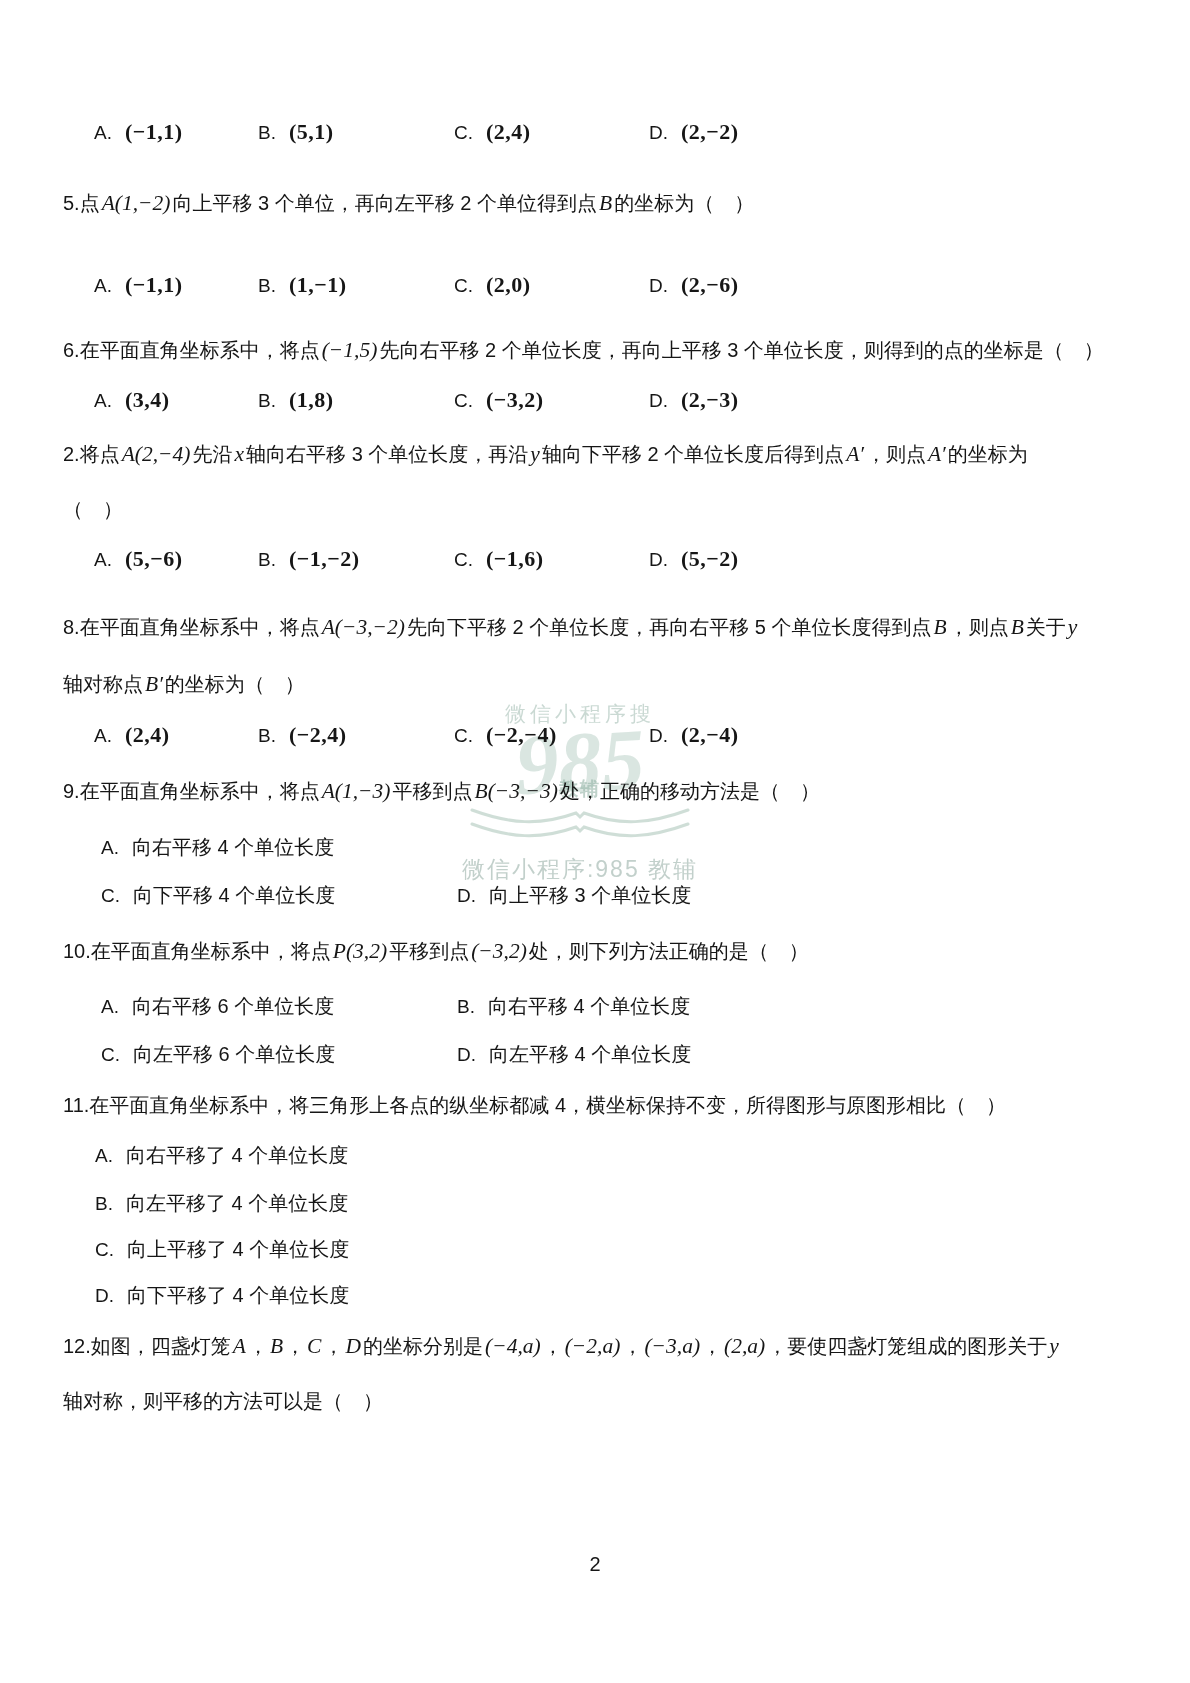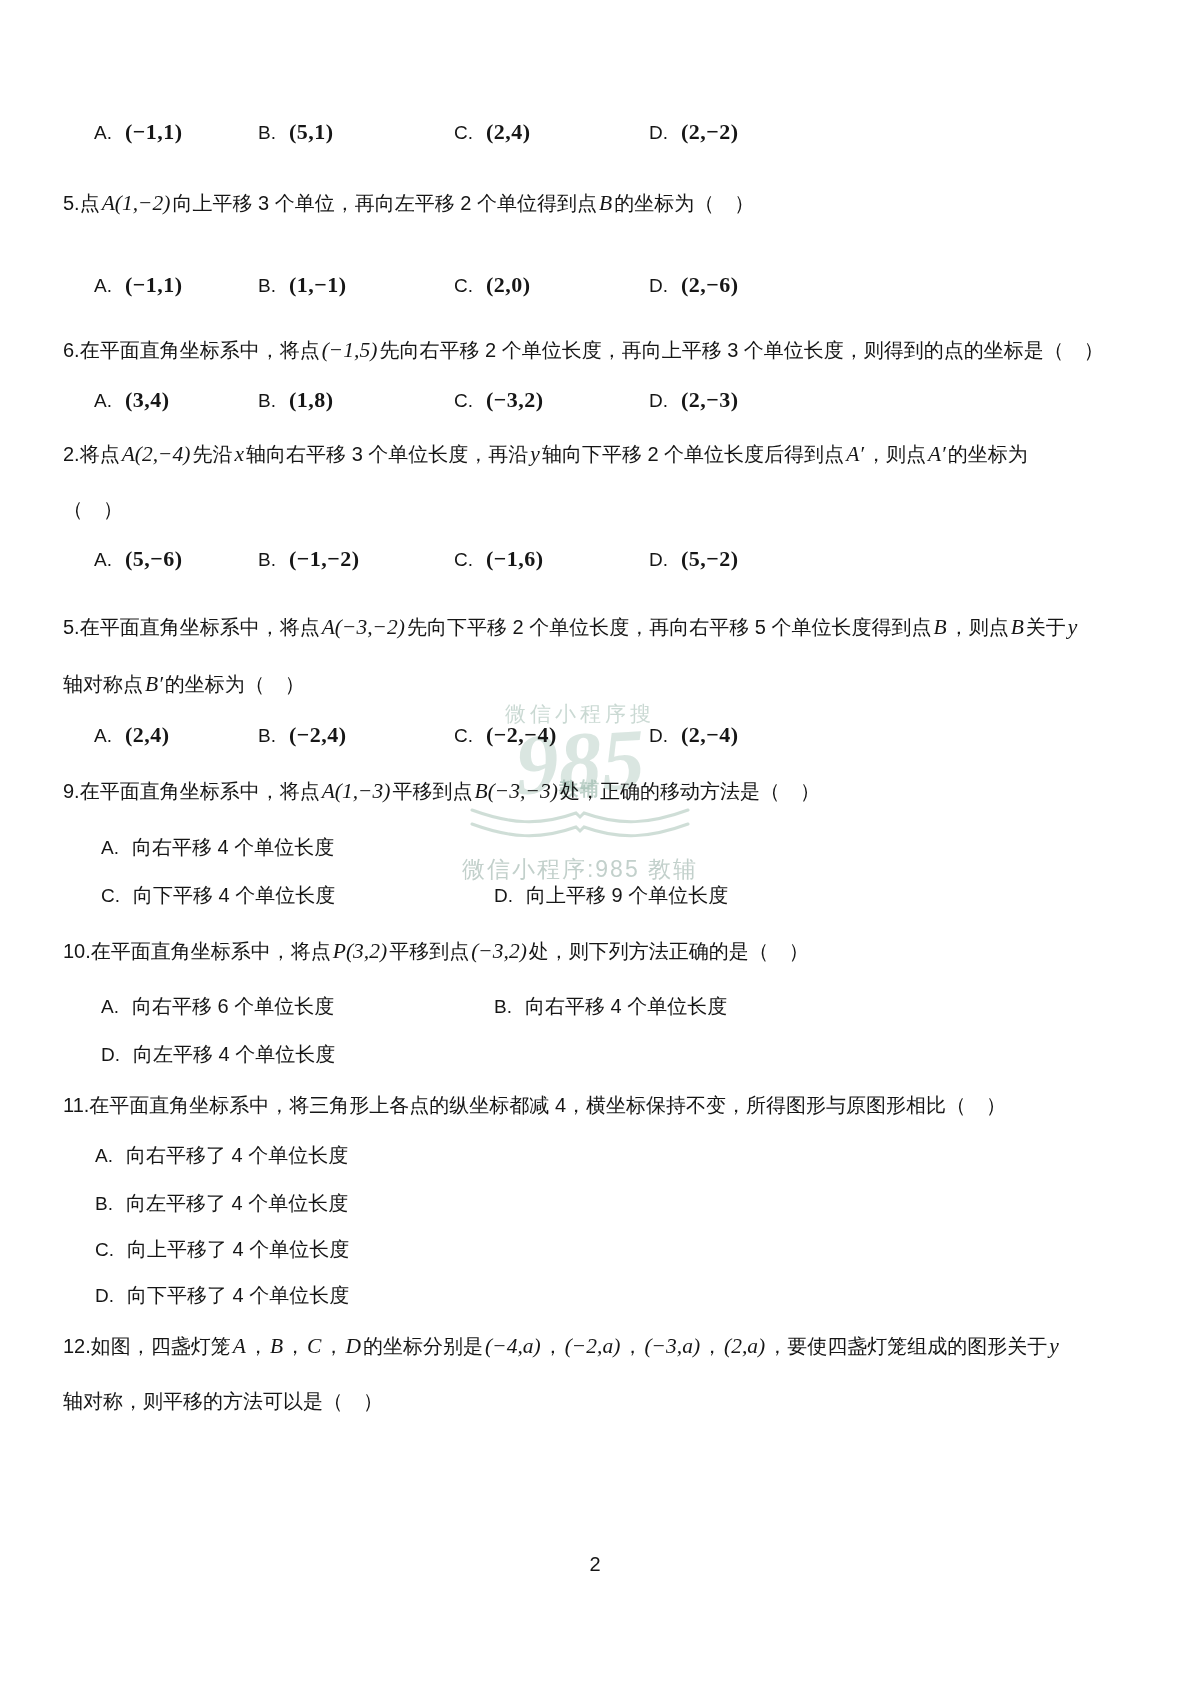--- a/index.html
+++ b/index.html
@@ -34,21 +34,21 @@
   .wm-book { display: block; margin: 0 auto; }
   .wm-bottom { margin-top: 8px; font-size: 23px; letter-spacing: 2px; color: rgba(168,188,181,0.70); white-space: nowrap; }
 
   
   .content { position: absolute; left: 63px; top: 117px; width: 1078px; z-index: 1; }
   .row { line-height: 30px; font-size: 20px; white-space: nowrap; }
   .m { font-family: "Liberation Serif", serif; font-style: italic; font-size: 21.5px; margin: 0 2px; }
   .heading { font-size: 25px; font-weight: bold; letter-spacing: 0.5px; }
 
   .opts4 { display: grid; grid-template-columns: 164px 196px 195px 1fr; padding-left: 31px; }
-  .opts2 { display: grid; grid-template-columns: 356px 1fr; padding-left: 38px; gap: 37px; }
+  .opts2 { display: grid; grid-template-columns: 356px 1fr; padding-left: 38px; }
   .opts1 { padding-left: 32px; }
   .opt  { white-space: nowrap; }
   .ol   { font-size: 19px; margin-right: 13px; }
   .c    { font-family: "Liberation Serif", serif; font-size: 22px; letter-spacing: 0.5px; font-weight: bold; }
 
   .mb15{margin-bottom:15px}.mb16{margin-bottom:16px}.mb17{margin-bottom:17px}
   .mb20{margin-bottom:20px}.mb21{margin-bottom:21px}.mb23{margin-bottom:23px}
   .mb25{margin-bottom:25px}.mb26{margin-bottom:26px}.mb27{margin-bottom:27px}
   .mb34{margin-bottom:34px}.mb36{margin-bottom:52px}.mb37{margin-bottom:37px}
   .mb39{margin-bottom:39px}.mb40{margin-bottom:40px}
@@ -98,45 +98,46 @@
 
   <p class="row mb25"><span class="t">2.将点</span><span class="m">A(2,−4)</span><span class="t">先沿</span><span class="m">x</span><span class="t">轴向右平移 3 个单位长度，再沿</span><span class="m">y</span><span class="t">轴向下平移 2 个单位长度后得到点</span><span class="m">A′</span><span class="t">，则点</span><span class="m">A′</span><span class="t">的坐标为</span></p>
   <p class="row mb20"><span class="t">（　）</span></p>
   <div class="row opts4 mb37">
     <div class="opt"><span class="ol">A.</span><span class="c">(5,−6)</span></div>
     <div class="opt"><span class="ol">B.</span><span class="c">(−1,−2)</span></div>
     <div class="opt"><span class="ol">C.</span><span class="c">(−1,6)</span></div>
     <div class="opt"><span class="ol">D.</span><span class="c">(5,−2)</span></div>
   </div>
 
-  <p class="row mb27"><span class="t">5.在平面直角坐标系中，将点</span><span class="m">A(−3,−2)</span><span class="t">先向下平移 2 个单位长度，再向右平移 5 个单位长度得到点</span><span class="m">B</span><span class="t">，则点</span><span class="m">B</span><span class="t">关于</span><span class="m">y</span></p>
+  <p class="row mb27"><span class="t">8.在平面直角坐标系中，将点</span><span class="m">A(−3,−2)</span><span class="t">先向下平移 2 个单位长度，再向右平移 5 个单位长度得到点</span><span class="m">B</span><span class="t">，则点</span><span class="m">B</span><span class="t">关于</span><span class="m">y</span></p>
   <p class="row mb21"><span class="t">轴对称点</span><span class="m">B′</span><span class="t">的坐标为（　）</span></p>
   <div class="row opts4 mb25">
     <div class="opt"><span class="ol">A.</span><span class="c">(2,4)</span></div>
     <div class="opt"><span class="ol">B.</span><span class="c">(−2,4)</span></div>
     <div class="opt"><span class="ol">C.</span><span class="c">(−2,−4)</span></div>
     <div class="opt"><span class="ol">D.</span><span class="c">(2,−4)</span></div>
   </div>
 
 
   <p class="row mb26"><span class="t">9.在平面直角坐标系中，将点</span><span class="m">A(1,−3)</span><span class="t">平移到点</span><span class="m">B(−3,−3)</span><span class="t">处，正确的移动方法是（　）</span></p>
   <div class="row opts2 mb17">
     <div class="opt"><span class="ol">A.</span><span>向右平移 4 个单位长度</span></div>
   </div>
   <div class="row opts2 mb25">
     <div class="opt"><span class="ol">C.</span><span>向下平移 4 个单位长度</span></div>
-    <div class="opt"><span class="ol">D.</span><span>向上平移 9 个单位长度</span></div>
+    <div class="opt"><span class="ol">D.</span><span>向上平移 3 个单位长度</span></div>
   </div>
 
   <p class="row mb25"><span class="t">10.在平面直角坐标系中，将点</span><span class="m">P(3,2)</span><span class="t">平移到点</span><span class="m">(−3,2)</span><span class="t">处，则下列方法正确的是（　）</span></p>
   <div class="row opts2 mb17">
     <div class="opt"><span class="ol">A.</span><span>向右平移 6 个单位长度</span></div>
     <div class="opt"><span class="ol">B.</span><span>向右平移 4 个单位长度</span></div>
   </div>
   <div class="row opts2 mb16">
+    <div class="opt"><span class="ol">C.</span><span>向左平移 6 个单位长度</span></div>
     <div class="opt"><span class="ol">D.</span><span>向左平移 4 个单位长度</span></div>
   </div>
 
   <p class="row mb20"><span class="t">11.在平面直角坐标系中，将三角形上各点的纵坐标都减 4，横坐标保持不变，所得图形与原图形相比（　）</span></p>
   <div class="row opts1 mb17"><span class="ol">A.</span><span>向右平移了 4 个单位长度</span></div>
   <div class="row opts1 mb15"><span class="ol">B.</span><span>向左平移了 4 个单位长度</span></div>
   <div class="row opts1 mb15"><span class="ol">C.</span><span>向上平移了 4 个单位长度</span></div>
   <div class="row opts1 mb20"><span class="ol">D.</span><span>向下平移了 4 个单位长度</span></div>
 
   <p class="row mb25"><span class="t">12.如图，四盏灯笼</span><span class="m">A</span><span class="t">，</span><span class="m">B</span><span class="t">，</span><span class="m">C</span><span class="t">，</span><span class="m">D</span><span class="t">的坐标分别是</span><span class="m">(−4,a)</span><span class="t">，</span><span class="m">(−2,a)</span><span class="t">，</span><span class="m">(−3,a)</span><span class="t">，</span><span class="m">(2,a)</span><span class="t">，要使四盏灯笼组成的图形关于</span><span class="m">y</span></p>

